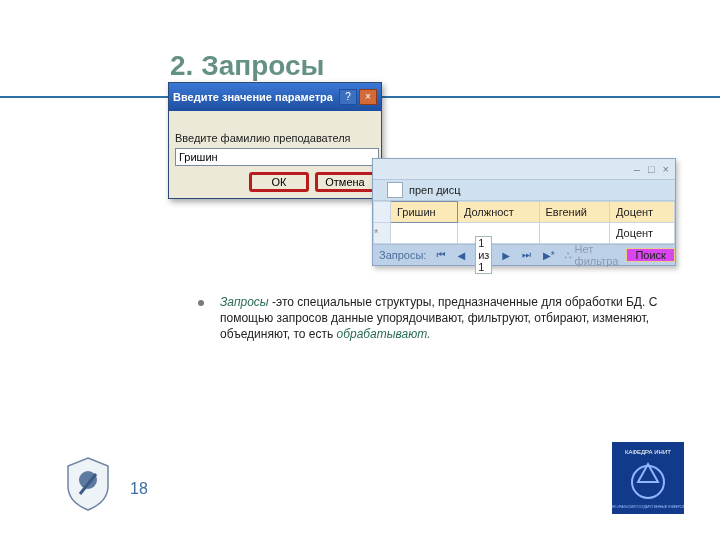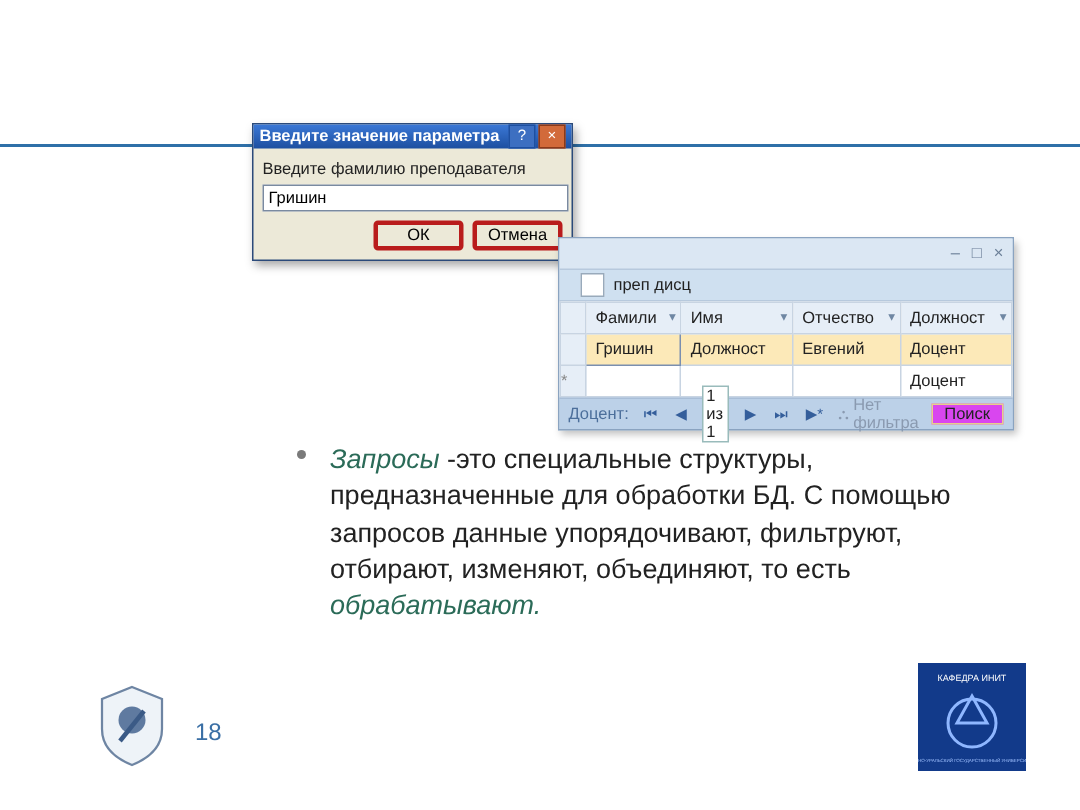--- a/index.html
+++ b/index.html
@@ -1,35 +1,35 @@
 <!DOCTYPE html>
 <html><head>
 <meta charset="utf-8">
 <style>
 html,body{margin:0;padding:0;width:720px;height:540px;font-family:Arial,Helvetica,sans-serif;background:#fff;color:#222;}
 .slide{position:relative;width:720px;height:540px;}
 .title{position:absolute;left:170px;top:50px;font-size:28px;font-weight:bold;color:#4a7d70;opacity:.85;}
 .hr{position:absolute;left:0;top:96px;width:720px;height:2px;background:#2f70a8;}
-.bullet{position:absolute;left:220px;top:294px;width:450px;font-size:18px;line-height:1.35;}
+.bullet{position:absolute;left:220px;top:294px;width:450px;font-size:12px;line-height:1.35;}
 .bullet .dot{position:absolute;left:-22px;top:6px;width:6px;height:6px;border-radius:50%;background:#7a7a7a;}
 .em{font-style:italic;color:#2b6b58;}
 .pagenum{position:absolute;left:130px;bottom:42px;font-size:16px;color:#3a6fa5;}
 .logo-left,.logo-right{position:absolute;bottom:28px;}
 .logo-left{left:64px;width:48px;}
 .logo-right{right:36px;bottom:26px;width:72px;}
 
 
 .dlg{position:absolute;left:168px;top:82px;width:212px;background:#ece9d8;border:1px solid #2b4a7a;box-shadow:2px 3px 6px rgba(0,0,0,.35);font-size:11px;}
-.dlg .tbar{height:16px;background:linear-gradient(#3b78d6,#1d4fa0);color:#fff;display:flex;align-items:center;padding:0 4px;justify-content:space-between;}
+.dlg .tbar{height:28px;background:linear-gradient(#3b78d6,#1d4fa0);color:#fff;display:flex;align-items:center;padding:0 4px;justify-content:space-between;}
 .dlg .tbar .tcap{font-weight:bold;font-size:11px;}
 .dlg .tbar .wic{display:flex;gap:2px;}
 .dlg .tbar .wic span{width:16px;height:14px;background:#d26a3a;color:#fff;display:flex;align-items:center;justify-content:center;border:1px solid #8b3a1a;font-size:10px;line-height:1;}
 .dlg .tbar .wic .help{background:#3d6fc1;border-color:#1d4fa0;}
 .dlg .body{padding:6px;}
-.dlg .prompt{margin:2px 0 4px;color:#222;}
+.dlg .prompt{margin:15px 0 4px;color:#222;}
 .dlg input[type=text]{width:196px;height:16px;border:1px solid #7a8aa0;padding:0 3px;font-size:11px;}
 .dlg .btns{display:flex;justify-content:flex-end;gap:6px;margin-top:6px;}
 .dlg button{height:20px;min-width:60px;background:#ece9d8;border:3px solid #b91c1c;border-radius:3px;font-size:11px;}
 
 
 .win{position:absolute;left:372px;top:158px;width:302px;background:#dbe7f3;border:1px solid #8aa3c0;box-shadow:2px 3px 5px rgba(0,0,0,.25);font-size:11px;}
 .win .whdr{height:20px;display:flex;align-items:center;justify-content:flex-end;gap:8px;padding:0 6px;background:#dbe7f3;border-bottom:1px solid #b7c9dd;}
 .win .whdr span{color:#6a7e97;font-size:11px;}
 .win .tab{height:20px;display:flex;align-items:center;padding:0 14px;background:#cfe0f0;border-bottom:1px solid #b7c9dd;}
 .win .tab .ticon{width:14px;height:14px;border:1px solid #9ab;background:#fff;margin-right:6px;}
@@ -46,20 +46,21 @@
 .nav .btn{color:#345e9b;font-size:10px;padding:0 2px;}
 .nav .pos{background:#fff;border:1px solid #9bb;padding:0 2px;}
 .nav .filter{color:#8a9ab0;display:flex;align-items:center;gap:3px;}
 .nav .filter .fico{font-size:10px;}
 .nav .search{background:#d946ef;border:1px solid #e6cf8a;padding:0 8px;margin-left:auto;}
 </style>
 </head>
 <body>
 
 <div class="slide">
+  <div class="title">2. Запросы</div>
   <div class="hr"></div>
 
   <div class="dlg">
     <div class="tbar">
       <span class="tcap">Введите значение параметра</span>
       <span class="wic">
         <span class="help">?</span>
         <span>×</span>
       </span>
     </div>
@@ -78,45 +79,38 @@
       <span>–</span>
       <span>□</span>
       <span>×</span>
     </div>
     <div class="tab">
       <span class="ticon"></span>
       <span>преп дисц</span>
     </div>
     <table class="grid">
       <tbody>
-          <tr>
-        <th class="rowhdr-th"></th>
-        <th><span>Фамили</span><span class="dd">▾</span></th>
-        <th><span>Имя</span><span class="dd">▾</span></th>
-        <th><span>Отчество</span><span class="dd">▾</span></th>
-        <th><span>Должност</span><span class="dd">▾</span></th>
-      </tr>
       <tr>
         <td class="rowhdr"></td>
         <td class="sel editing">Гришин</td>
         <td class="sel">Должност</td>
         <td class="sel">Евгений</td>
         <td class="sel">Доцент</td>
       </tr>
       <tr>
         <td class="rowhdr asterisk">*</td>
         <td></td>
         <td></td>
         <td></td>
         <td>Доцент</td>
       </tr>
     </tbody>
       </table>
     <div class="nav">
-      <span class="label">Доцент:</span>
+      <span class="label">Запросы:</span>
       <span class="btn">⏮</span>
       <span class="btn">◀</span>
       <span class="pos">1 из 1</span>
       <span class="btn">▶</span>
       <span class="btn">⏭</span>
       <span class="btn">▶*</span>
       <span class="filter">
           <span class="fico">⛬</span>
           <span>Нет фильтра</span>
         </span>

